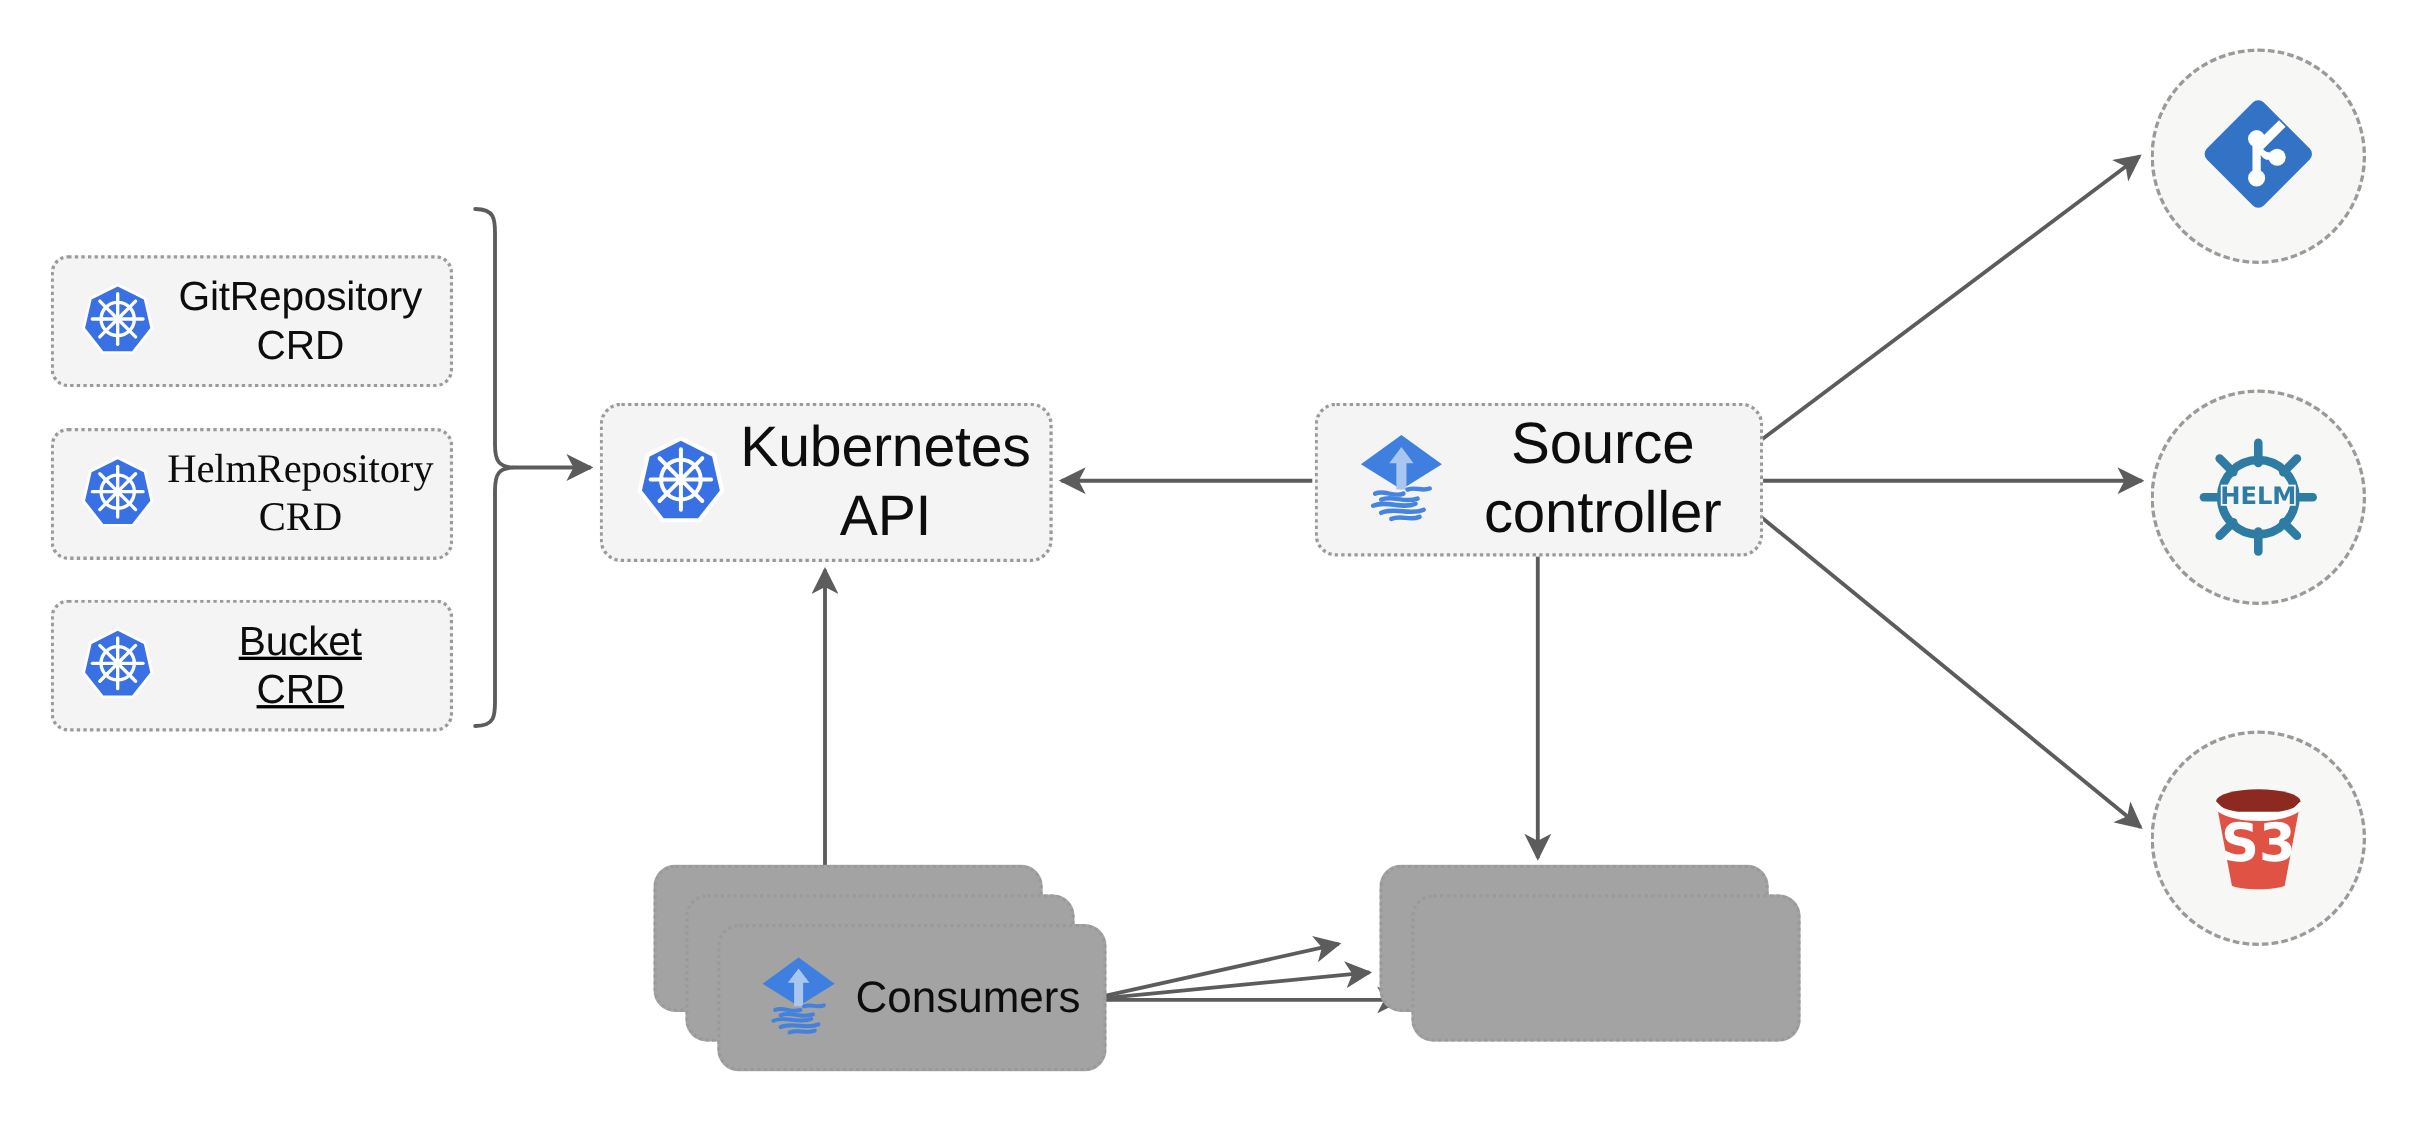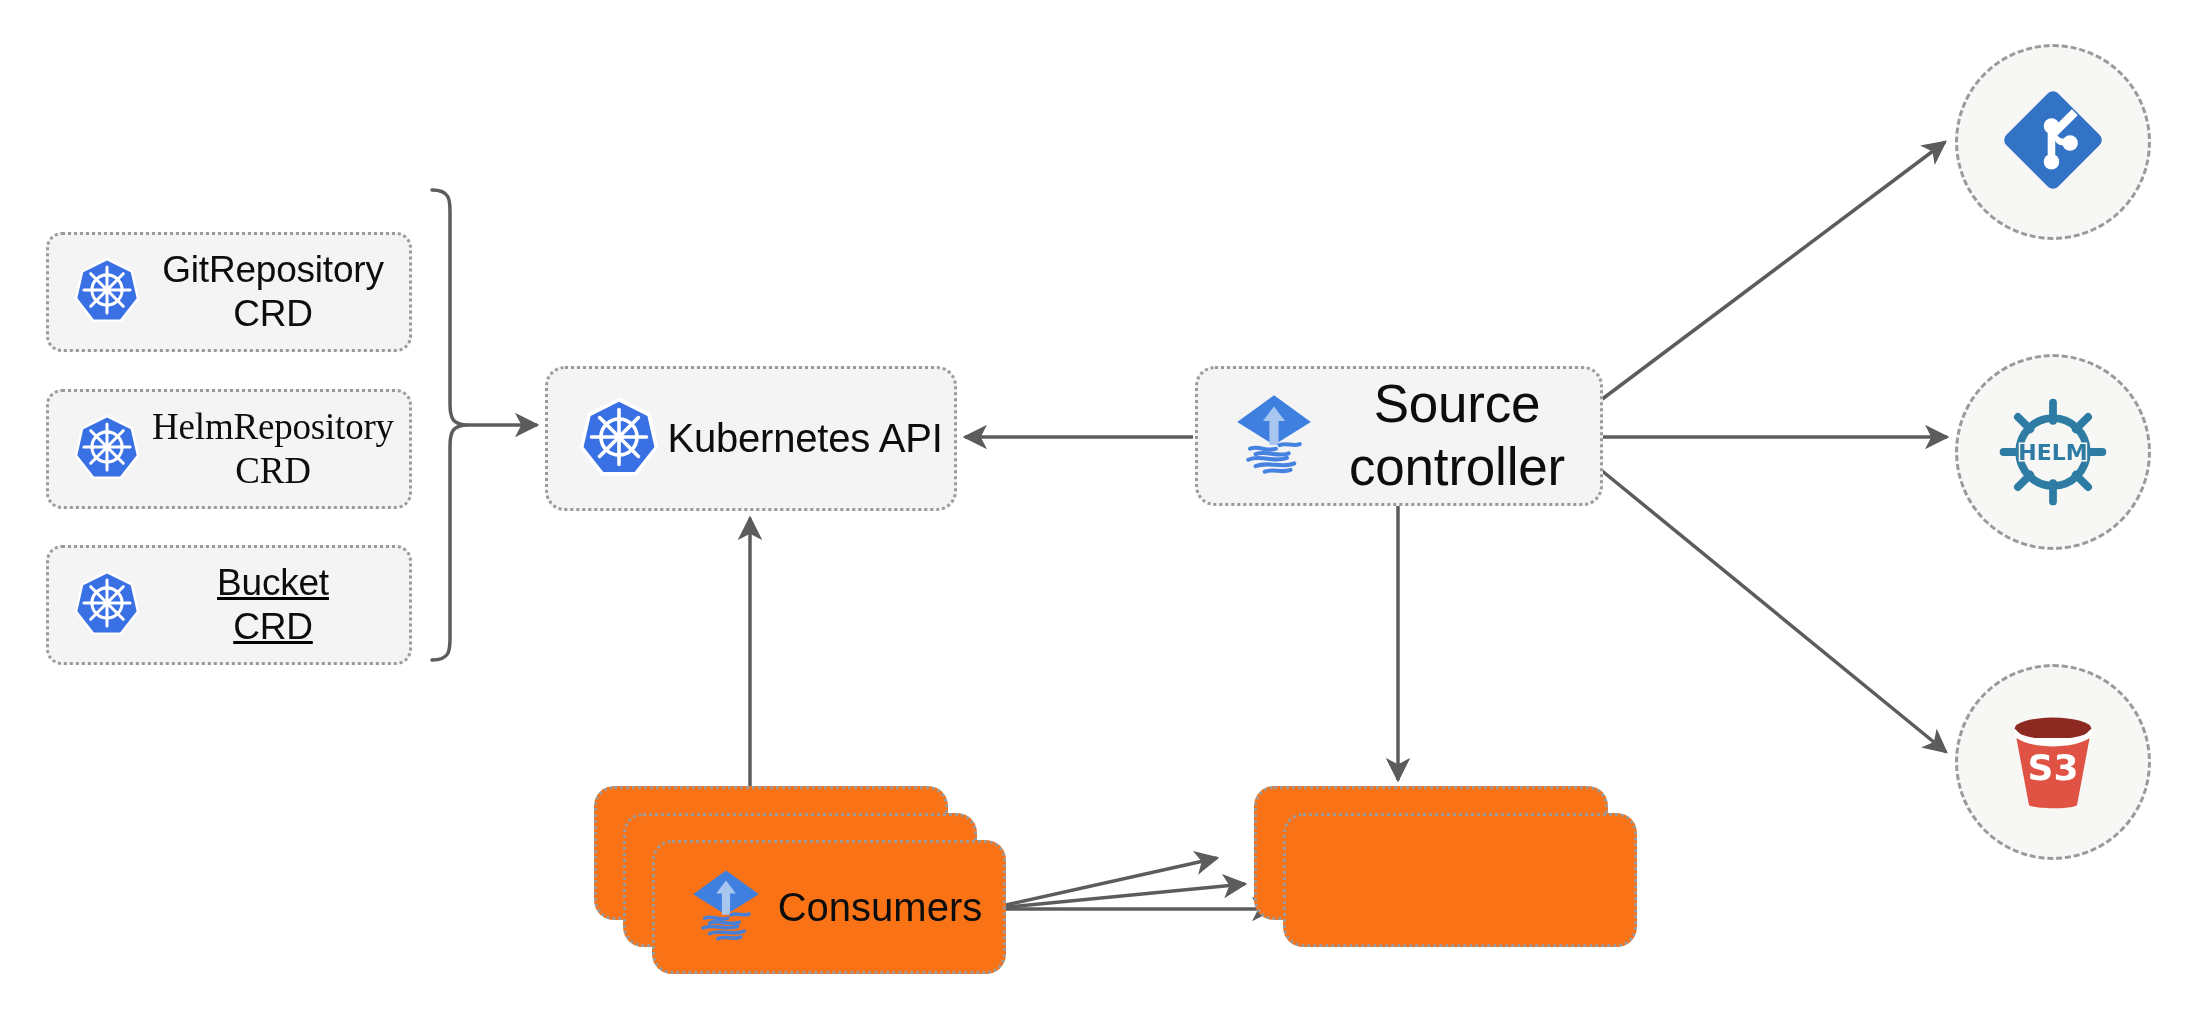--- a/index.html
+++ b/index.html
@@ -70,38 +70,38 @@
   #crd-helm { top: 389px; font-family: Liberation Serif, serif; }
   #crd-bucket { top: 545px; text-decoration: underline; }
 
   
   #k8s-api {
     left: 545px; top: 366px;
     width: 412px; height: 145px;
     border-radius: 20px;
   }
   #k8s-api .ico { margin-left: 28px; }
-  #k8s-api .label { font-size: 40px; }
+  #k8s-api .label { font-size: 52px; }
 
   #source-controller {
     left: 1195px; top: 366px;
     width: 408px; height: 140px;
     border-radius: 20px;
   }
   #source-controller .ico { margin-left: 30px; }
   #source-controller .label { font-size: 53px; }
 
   
   .stack {
     position: absolute;
     z-index: 3;
   }
   .stack .sheet {
     position: absolute;
-    background: #f97316;
+    background: #a3a3a3;
     border: 3px dotted #9a9a9a;
     border-radius: 20px;
     box-sizing: border-box;
   }
   .stack .sheet.s1 { left: 0px;  top: 0px;  z-index: 1; }
   .stack .sheet.s2 { left: 29px; top: 27px; z-index: 2; }
   .stack .sheet.s3 {
     left: 58px; top: 54px; z-index: 3;
     display: flex; flex-direction: row; align-items: center;
   }
@@ -158,21 +158,21 @@
   
   .s3-wrap { position: relative; width: 120px; height: 120px; }
   .s3-word {
     position: absolute;
     left: 0; right: 0;
     top: 54%;
     transform: translateY(-50%);
     text-align: center;
     font-family: "DejaVu Sans", sans-serif;
     font-weight: bold;
-    font-size: 36px;
+    font-size: 48px;
     color: #ffffff;
   }
 </style>
 </head>
 <body>
 
 <div id="canvas">
 
   <svg id="edges" viewBox="0 0 2196 1030" width="2196" height="1030">
     <defs>

